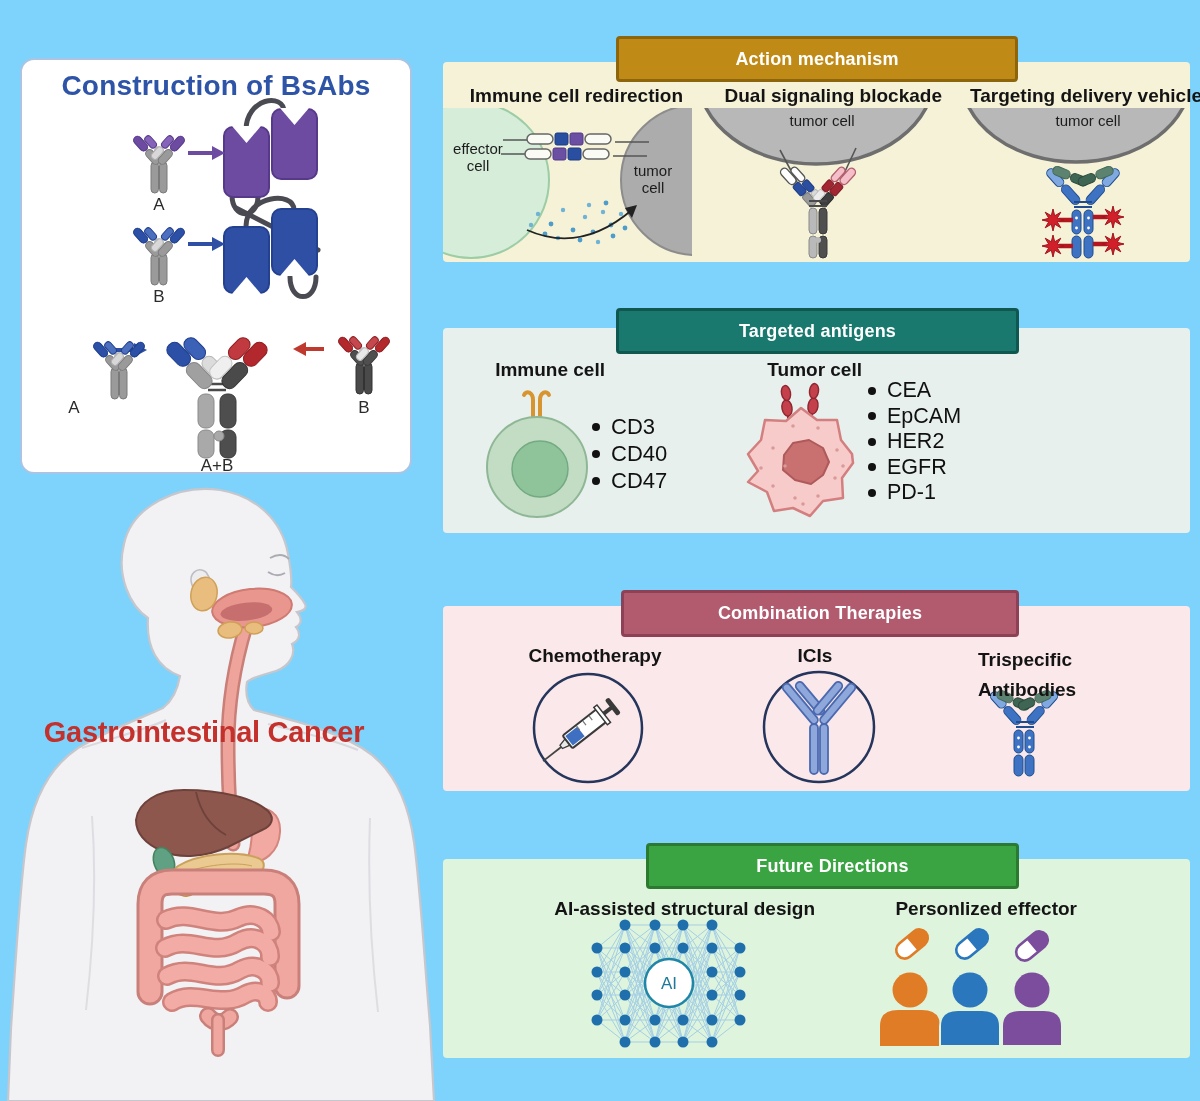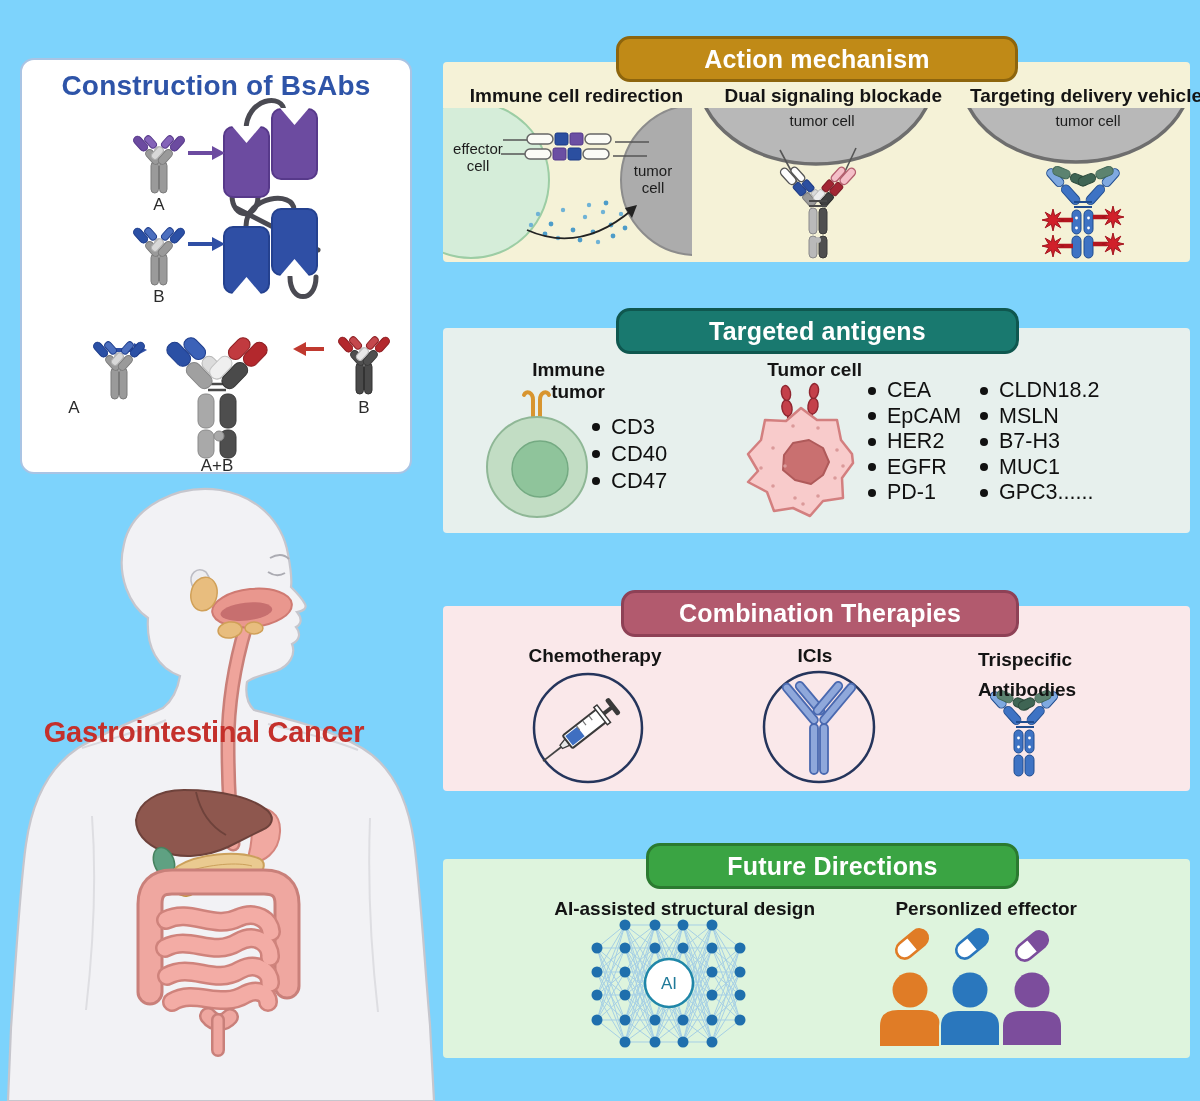--- a/index.html
+++ b/index.html
@@ -14,21 +14,21 @@
   
   .gi-label{position:absolute;left:36px;top:716px;width:336px;text-align:center;
     font-size:29px;font-weight:800;color:#C4302B;z-index:3;letter-spacing:-0.3px;}
   
   .panel{position:absolute;left:443px;width:747px;border-radius:4px;z-index:1;}
   #p-action{top:62px;height:200px;background:#F5F2D7;}
   #p-antigens{top:328px;height:205px;background:#E7F0ED;}
   #p-combination{top:606px;height:185px;background:#FAE8EA;}
   #p-future{top:859px;height:199px;background:#DEF4DD;}
   .hdr{position:absolute;display:flex;align-items:center;justify-content:center;
-    color:#fff;font-weight:bold;font-size:25px;border-radius:14px;
+    color:#fff;font-weight:bold;font-size:18px;border-radius:4px;
     border:3px solid;z-index:4;letter-spacing:.2px;}
   #h-action{left:616px;top:36px;width:396px;height:40px;background:#C08A17;border-color:#8D650D;}
   #h-antigens{left:616px;top:308px;width:397px;height:40px;background:#19796F;border-color:#0F574F;}
   #h-combination{left:621px;top:590px;width:392px;height:41px;background:#B25A6E;border-color:#8E4156;}
   #h-future{left:646px;top:843px;width:367px;height:40px;background:#3AA443;border-color:#2B7A30;}
   .sublab{position:absolute;font-weight:bold;font-size:19px;color:#141414;text-align:right;z-index:3;}
   .cellab{position:absolute;font-size:15px;color:#1c1c1c;text-align:center;line-height:17px;z-index:3;}
   .art{position:absolute;z-index:2;}
   
   .list{position:absolute;margin:0;padding:0;z-index:3;font-size:22px;color:#101010;}
@@ -371,21 +371,21 @@
   </svg>
   <div class="cellab" style="left:446px;top:140px;width:64px;">effector cell</div>
   <div class="cellab" style="left:622px;top:162px;width:62px;">tumor cell</div>
   <div class="cellab" style="left:762px;top:112px;width:120px;">tumor cell</div>
   <div class="cellab" style="left:1028px;top:112px;width:120px;">tumor cell</div>
 
   <div class="panel" id="p-antigens"></div>
   <div class="hdr" id="h-antigens">
     <span>Targeted antigens</span>
   </div>
-  <div class="sublab" style="left:485px;top:359px;width:120px;">Immune tumor</div>
+  <div class="sublab" style="left:485px;top:359px;width:120px;">Immune cell</div>
   <div class="sublab" style="left:742px;top:359px;width:120px;">Tumor cell</div>
 
   <svg class="art" style="left:443px;top:328px;" width="747" height="205" viewBox="0 0 747 205">
     <g>
       <path d="M90,94 V72 C90,64 83,62 81,67 M97,94 V72 C97,64 104,62 106,67" stroke="#D8952F" stroke-width="4" fill="none" stroke-linecap="round"></path>
       <circle cx="94" cy="139" r="50" fill="#C2DDC4" stroke="#8FB796" stroke-width="2"></circle>
       <circle cx="97" cy="141" r="28" fill="#8FC49B" stroke="#74AA82" stroke-width="1.5"></circle>
     </g>
     <g>
       <path d="M348,106 L345,88 M366,104 L369,86" stroke="#8F2630" stroke-width="2.5"></path>
@@ -431,37 +431,20 @@
         <span>EpCAM</span>
       </li>
     <li>
         <span>HER2</span>
       </li>
     <li>
         <span>EGFR</span>
       </li>
     <li>
         <span>PD-1</span>
-      </li>
-  </ul>
-  <ul class="list ag" style="left:980px;top:378px;">
-    <li>
-        <span>CLDN18.2</span>
-      </li>
-    <li>
-        <span>MSLN</span>
-      </li>
-    <li>
-        <span>B7-H3</span>
-      </li>
-    <li>
-        <span>MUC1</span>
-      </li>
-    <li>
-        <span>GPC3......</span>
       </li>
   </ul>
 
   <div class="panel" id="p-combination"></div>
   <div class="hdr" id="h-combination">
     <span>Combination Therapies</span>
   </div>
   <div class="therapy-lab" style="left:515px;top:645px;width:160px;text-align:center;">Chemotherapy</div>
   <div class="therapy-lab" style="left:755px;top:645px;width:120px;text-align:center;">ICIs</div>
   <div class="therapy-lab" style="left:978px;top:645px;width:118px;line-height:30px;">Trispecific Antibodies</div>

